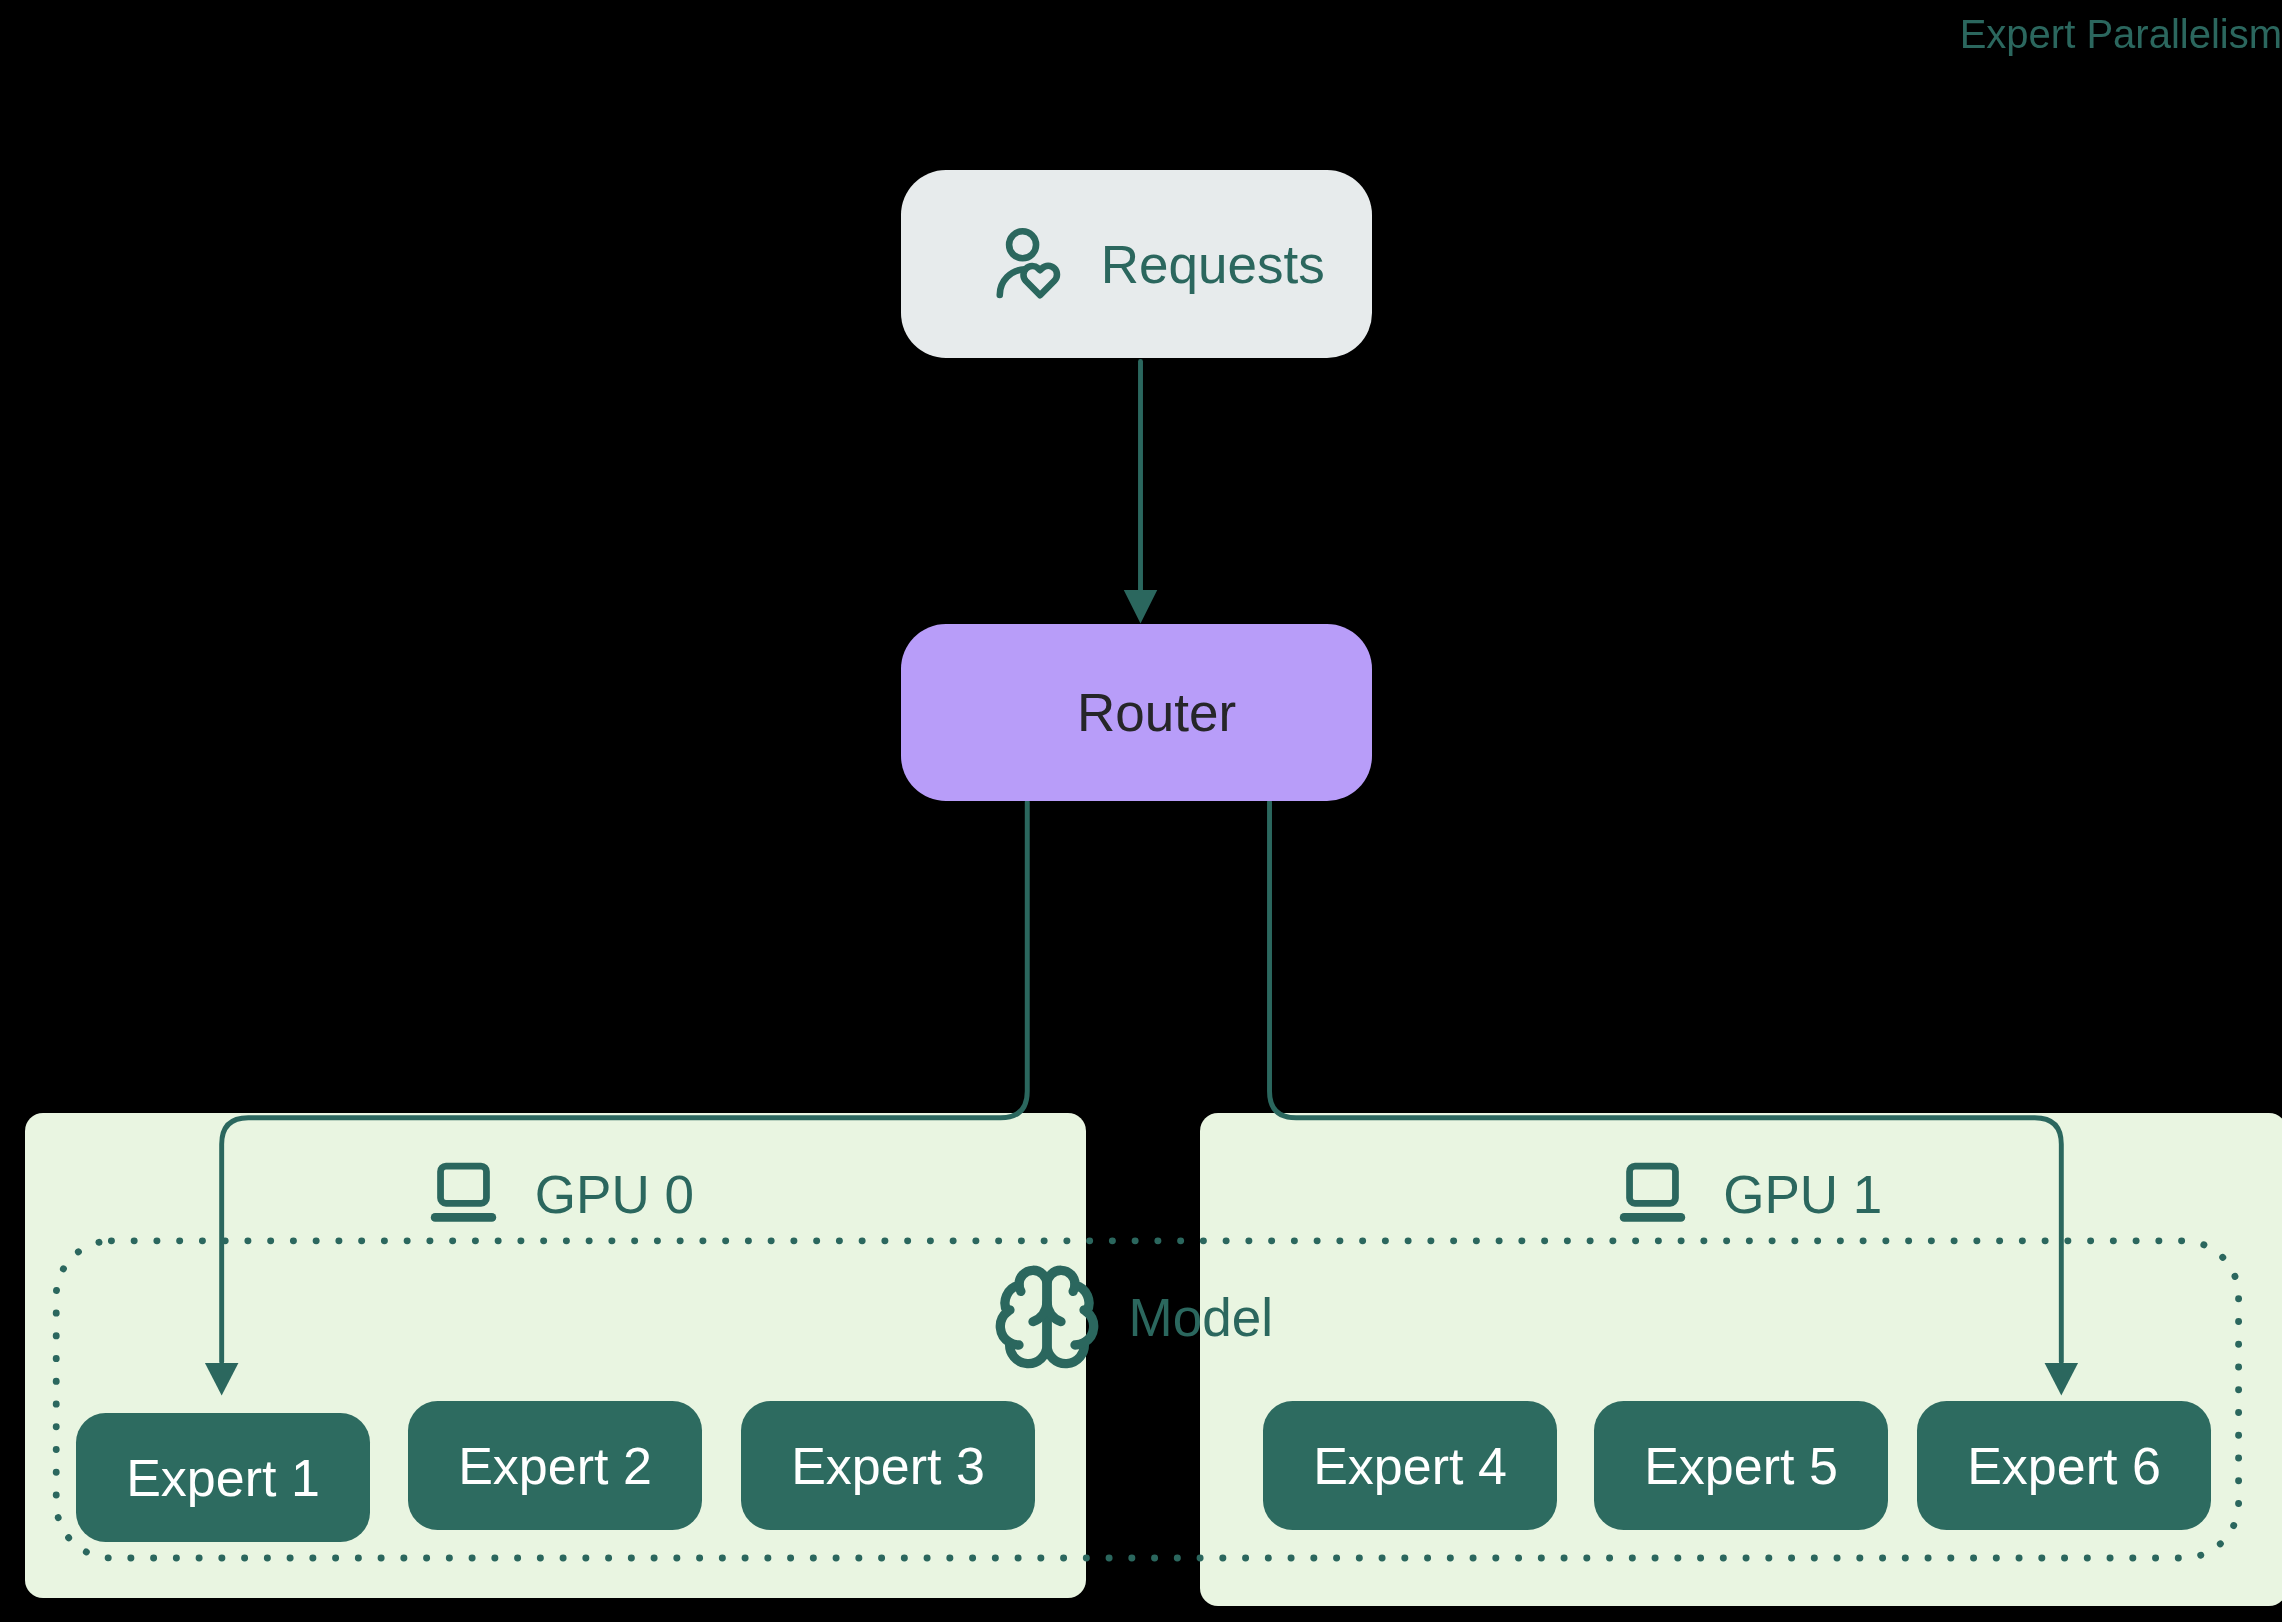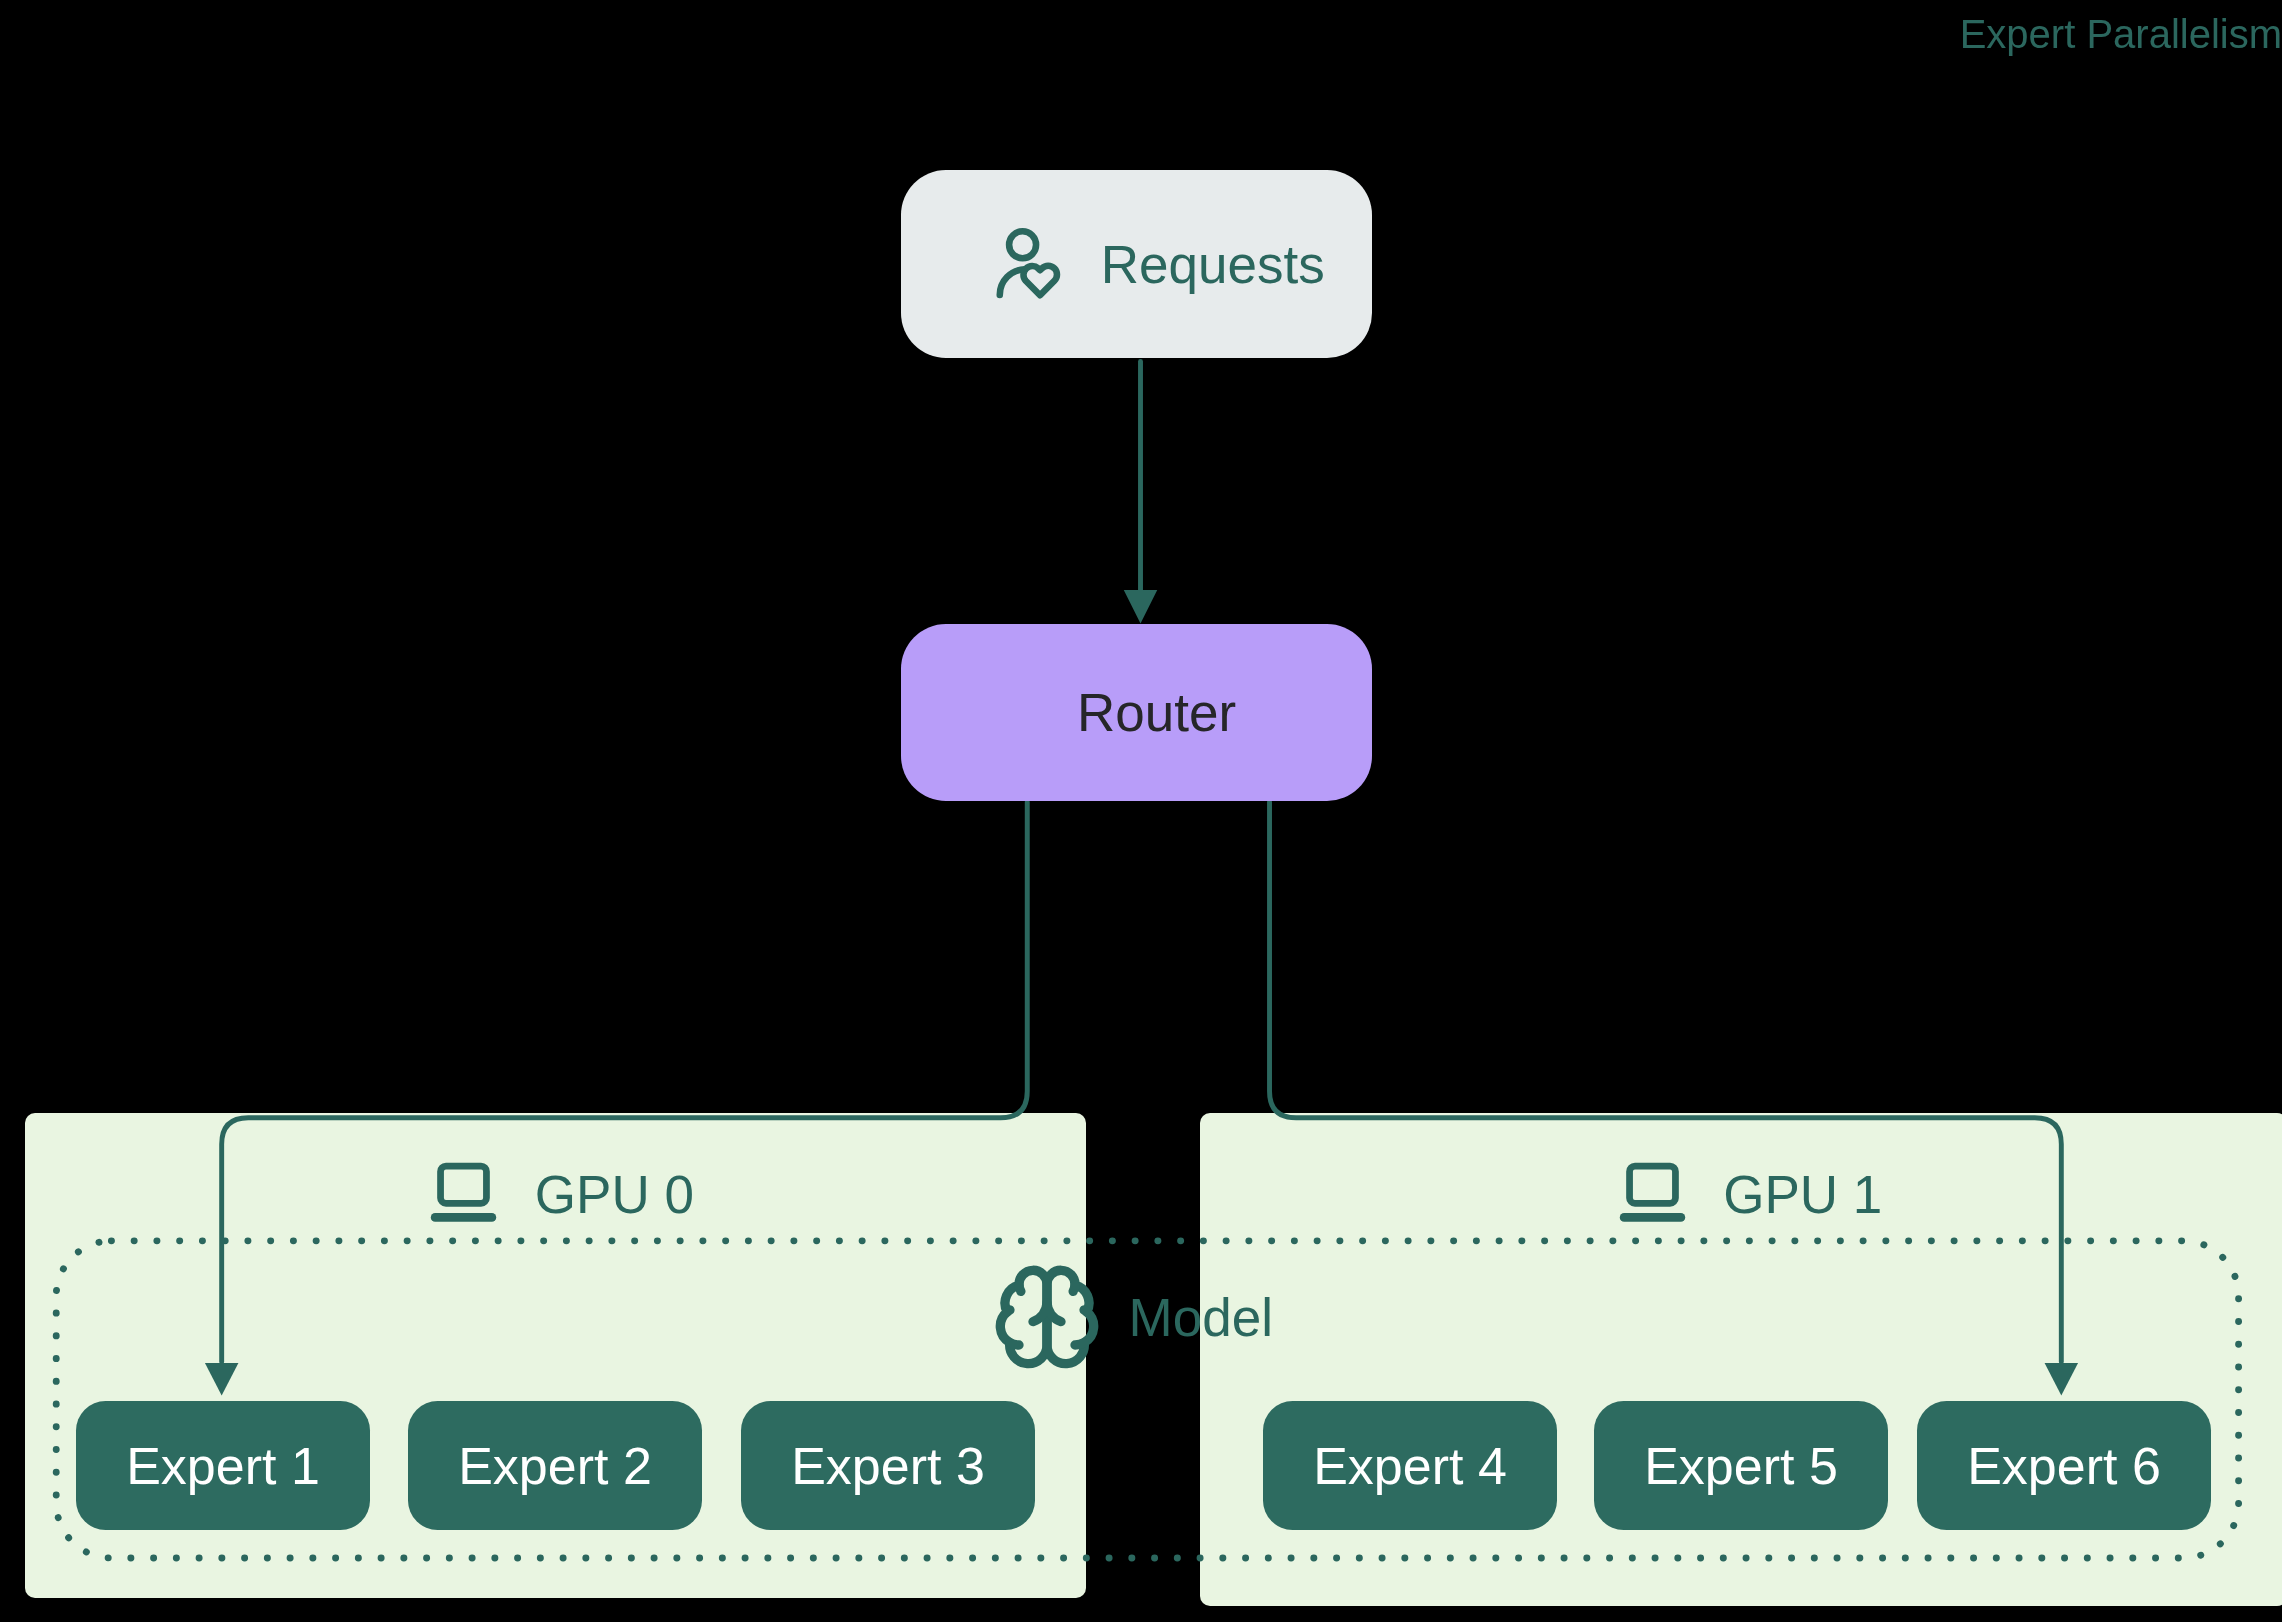--- a/index.html
+++ b/index.html
@@ -23,36 +23,36 @@
     left:901px;top:170px;width:471px;height:188px;
     background:#e7ebec;border-radius:45px;gap:29.6px;
     color:#2b675e;font-size:53px;
   }
   .router{
     left:901px;top:624px;width:471px;height:177px;
     background:#b89df9;border-radius:45px;
     color:#262629;font-size:53px;
   }
   .gpu-panel{
-    position:absolute;background:#e9f5e1;border-radius:10px;z-index:1;
+    position:absolute;background:#e9f5e1;border-radius:18px;z-index:1;
   }
   .gpu0{left:24.6px;top:1113px;width:1061px;height:485px;}
   .gpu1{left:1200px;top:1113px;width:1063px;height:493px;padding-left:24px;}
   .gpu-header{
     position:absolute;left:0;top:37px;width:100%;height:89px;
     display:flex;align-items:center;justify-content:center;gap:23.6px;
     color:#2b675e;font-size:53px;z-index:10;
   }
   .expert{
     position:absolute;top:1401px;width:294px;height:129px;
     background:#2d6b60;border-radius:29.6px;
     display:flex;align-items:center;justify-content:center;
     color:#ffffff;font-size:52px;z-index:10;
   }
-  .e1{left:76px;} .e2{left:408px;justify-content:center;} .e3{left:741px;}
+  .e1{left:76px;margin-top:12px;} .e2{left:408px;justify-content:center;} .e3{left:741px;}
   .e4{left:1263px;} .e5{left:1594px;} .e6{left:1917px;}
   .model-label{
     position:absolute;left:991px;top:1251px;height:132px;
     display:flex;align-items:center;gap:25.6px;
     color:#2b675e;font-size:53px;z-index:10;
   }
   #overlay{position:absolute;left:0;top:0;z-index:5;}
   .icon{flex:0 0 auto;display:block;}
 </style>
 </head>

